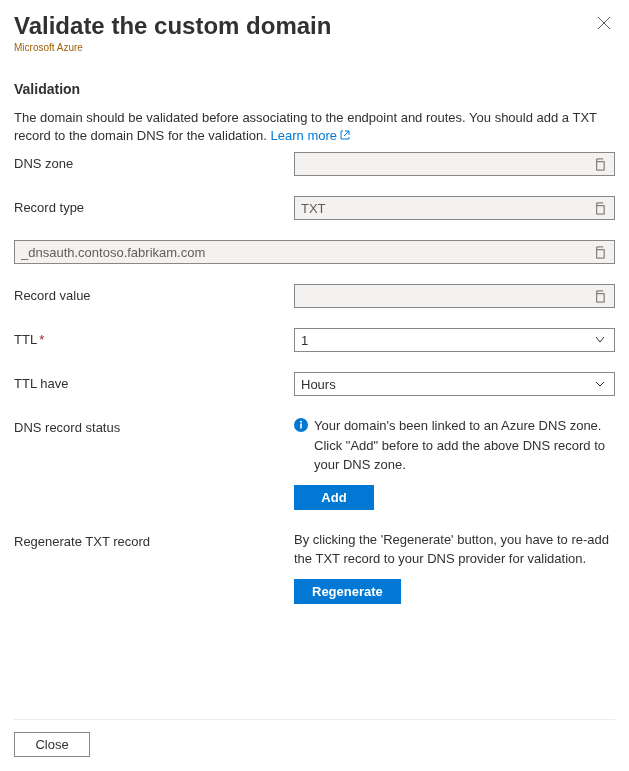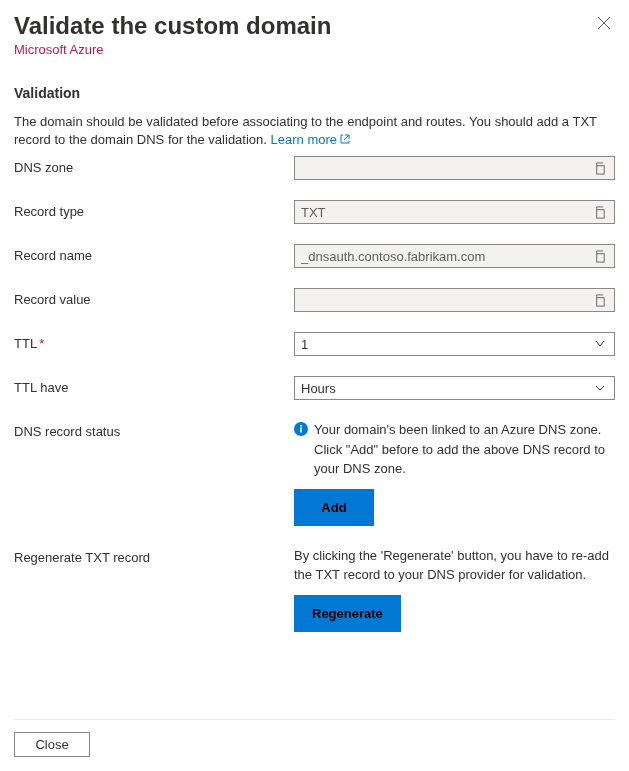--- a/index.html
+++ b/index.html
@@ -8,21 +8,21 @@
       font-size: 13px;
       color: #323130;
       width: 629px;
       height: 771px;
       background: #fff;
       position: relative;
       padding: 12px 14px;
     }
     .header { display: flex; justify-content: space-between; align-items: flex-start; gap: 34px; }
     .title { font-size: 24px; font-weight: 600; color: #323130; }
-    .subtitle { font-size: 13px; color: #be185d; margin-top: 2px; }
+    .subtitle { font-size: 10px; color: #a16207; margin-top: 2px; }
     .close-x { cursor: pointer; padding: 4px; }
     .close-x svg { width: 14px; height: 14px; }
     .section-heading { font-size: 14px; font-weight: 600; margin-top: 28px; }
     .section-desc { font-size: 13px; color: #323130; margin-top: 12px; line-height: 1.4; }
     .link { color: #0078d4; text-decoration: none; cursor: pointer; }
     .ext-icon { display: inline-block; vertical-align: -1px; margin-left: 2px; }
     .ext-icon svg { width: 12px; height: 12px; }
     .form { margin-top: 6px; }
     .row { display: flex; align-items: flex-start; margin-bottom: 20px; }
     .row .label { width: 280px; font-size: 13px; color: #323130; padding-top: 4px; }
@@ -55,25 +55,25 @@
     }
     .select-box .val { flex: 1; color: #323130; }
     .chev { padding: 2px; }
     .chev svg { width: 12px; height: 12px; display: block; }
     .status-block { font-size: 13px; line-height: 1.5; }
     .status-line { display: flex; align-items: flex-start; gap: 6px; }
     .info-icon { flex-shrink: 0; margin-top: 2px; }
     .info-icon svg { width: 14px; height: 14px; display: block; }
     .primary-btn {
       background: #0078d4;
-      color: #000000;
+      color: #ffffff;
       border: none;
       font-size: 13px;
       font-weight: 600;
-      padding: 11px 18px;
+      padding: 5px 18px;
       cursor: pointer;
       margin-top: 10px;
       min-width: 80px;
     }
     .footer {
       position: absolute;
       bottom: 14px;
       left: 14px;
       right: 14px;
       border-top: 1px solid #edebe9;
@@ -141,21 +141,20 @@
             <svg viewBox="0 0 14 14" fill="none" stroke="#605e5c" stroke-width="1">
               <rect x="4" y="4" width="8" height="9"></rect>
               <path d="M4 4 V1 H11"></path>
             </svg>
           </span>
       </div>
     </div>
   </div>
 
   <div class="row">
-    <div class="label">Record name</div>
     <div class="field">
       <div class="readonly-box">
         <span class="val">_dnsauth.contoso.fabrikam.com</span>
         <span class="copy-btn">
             <svg viewBox="0 0 14 14" fill="none" stroke="#605e5c" stroke-width="1">
               <rect x="4" y="4" width="8" height="9"></rect>
               <path d="M4 4 V1 H11"></path>
             </svg>
           </span>
       </div>

